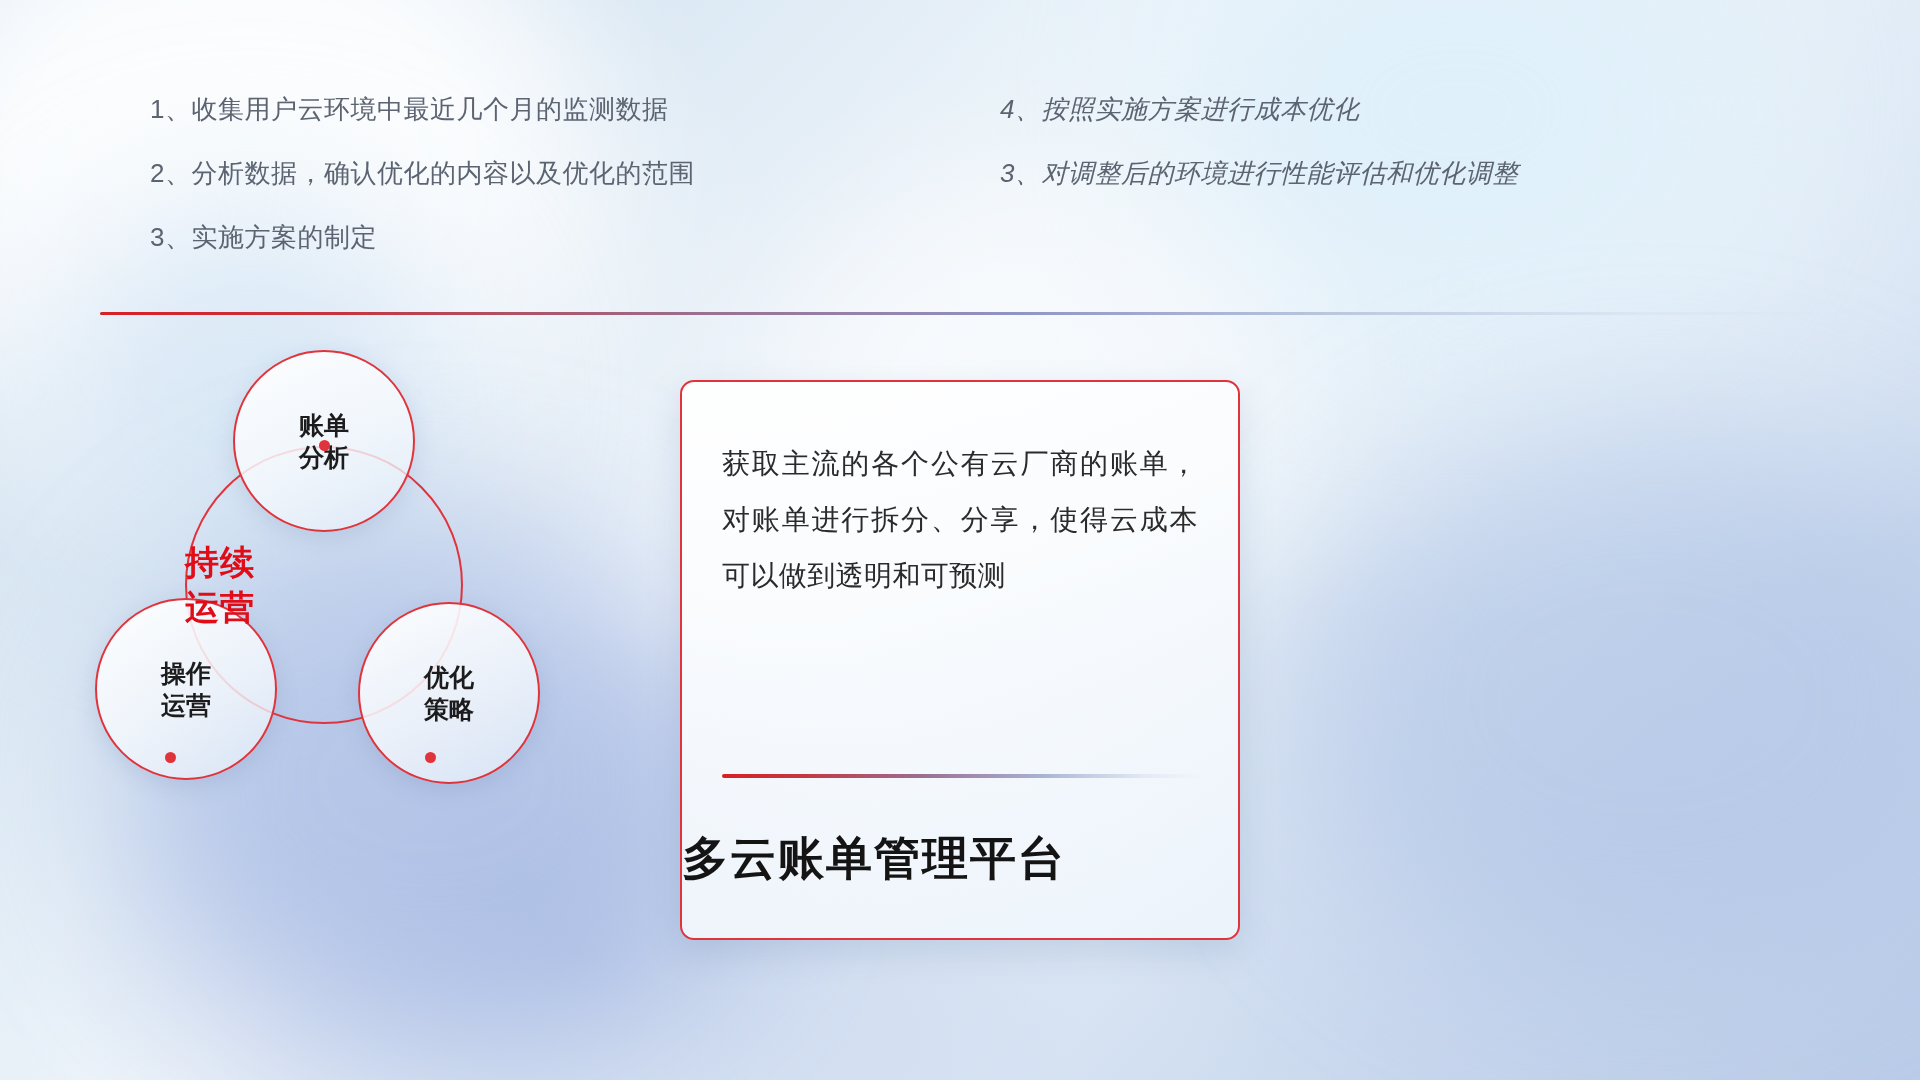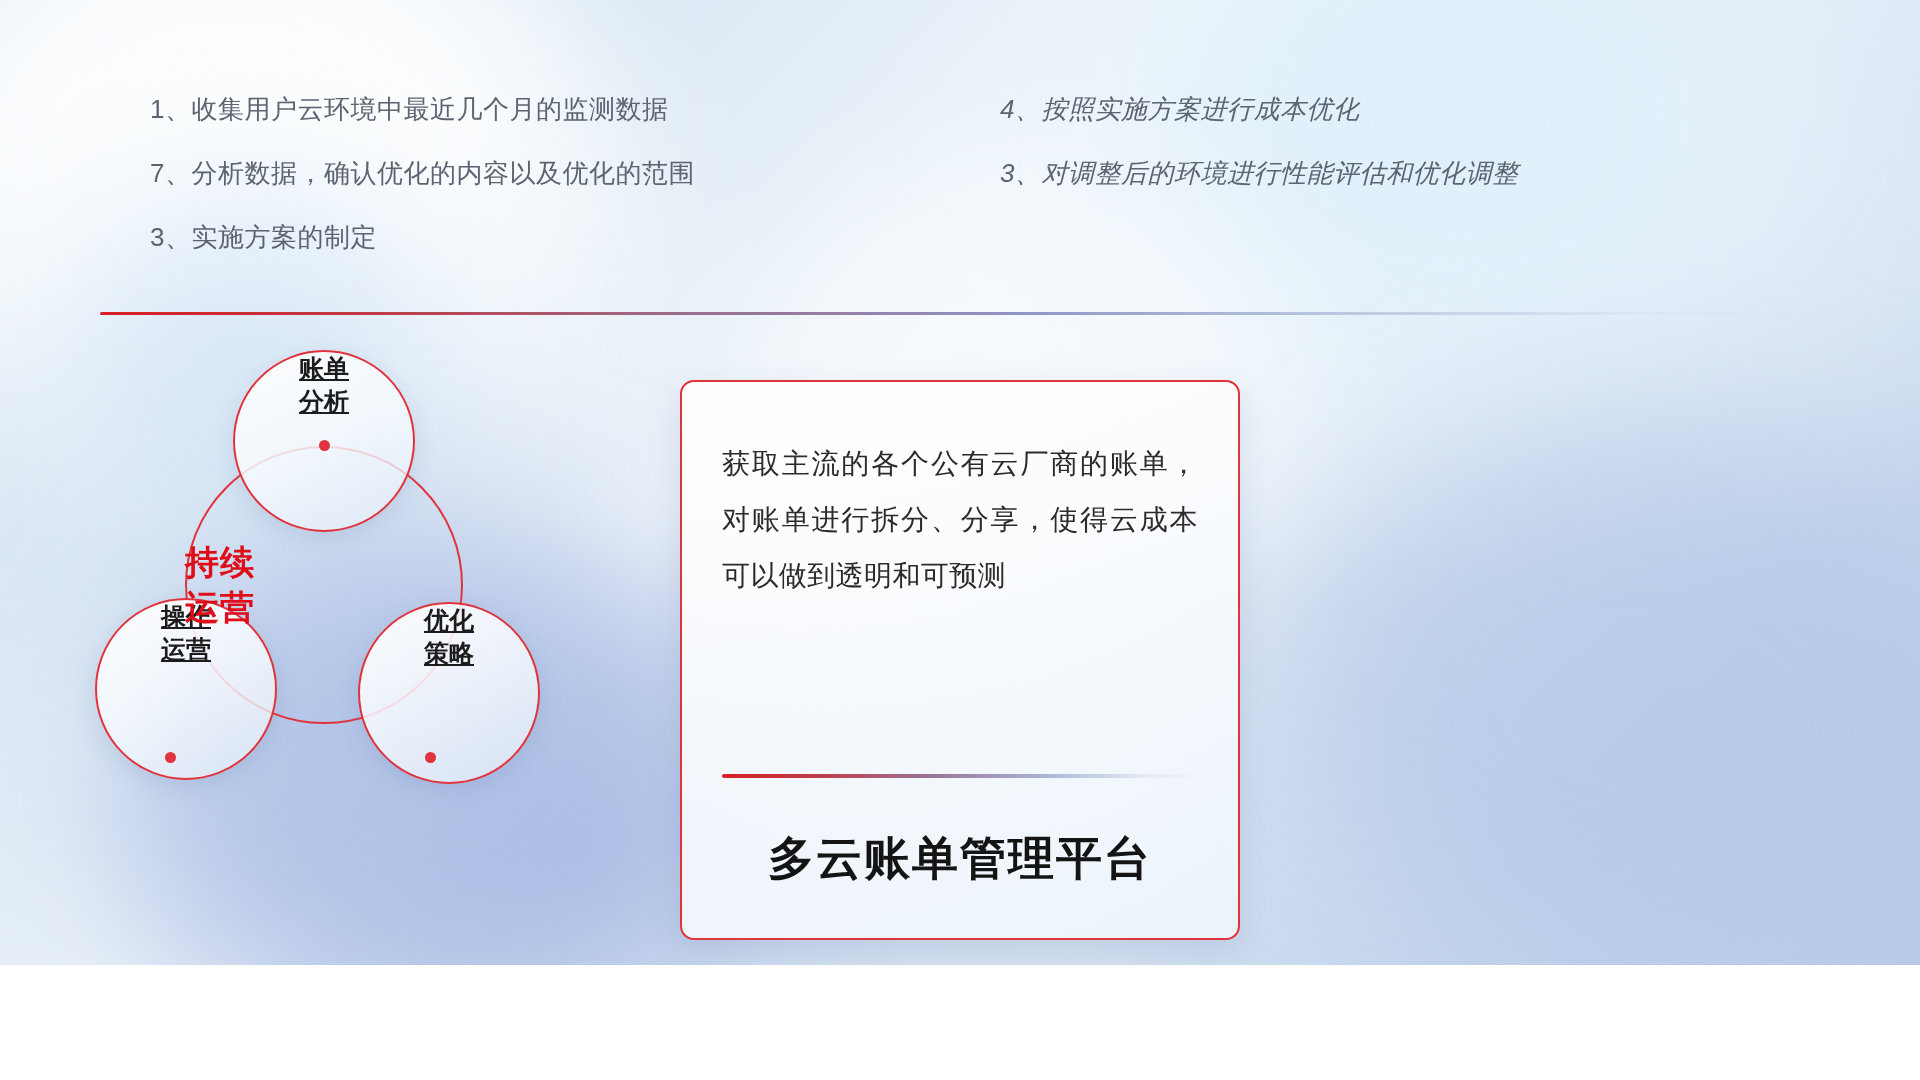--- a/index.html
+++ b/index.html
@@ -7,21 +7,21 @@
     padding: 0;
     width: 1920px;
     height: 1080px;
     overflow: hidden;
     font-family: "Liberation Sans", sans-serif;
   }
 
   #slide {
     position: relative;
     width: 1920px;
-    height: 965px;
+    height: 1080px;
     background:
       radial-gradient(ellipse 900px 600px at 12% 22%, rgba(255,255,255,0.75) 0%, rgba(255,255,255,0) 60%),
       radial-gradient(ellipse 1100px 700px at 78% 18%, rgba(236,246,252,0.85) 0%, rgba(236,246,252,0) 62%),
       radial-gradient(ellipse 800px 520px at 30% 88%, rgba(168,186,226,0.55) 0%, rgba(168,186,226,0) 65%),
       radial-gradient(ellipse 900px 600px at 88% 78%, rgba(190,206,234,0.55) 0%, rgba(190,206,234,0) 65%),
       linear-gradient(135deg, #cfe0ef 0%, #dce9f4 22%, #eef4fa 42%, #e3edf7 60%, #c9d8ee 82%, #b9cbe8 100%);
     overflow: hidden;
   }
 
   
@@ -66,25 +66,24 @@
     left: 95px;
     top: 350px;
     width: 460px;
     height: 560px;
   }
   .circle {
     position: absolute;
     border-radius: 50%;
     border: 2px solid #e0343c;
     display: flex;
-    align-items: flex-start;
+    align-items: center;
     justify-content: center;
     text-align: center;
     box-sizing: border-box;
-    text-decoration: underline;
   }
   .circle.small {
     width: 182px;
     height: 182px;
     background: linear-gradient(150deg, rgba(255,255,255,0.95) 0%, rgba(245,249,253,0.82) 55%, rgba(228,238,249,0.7) 100%);
     box-shadow: 0 6px 22px rgba(90,115,160,0.18);
     color: #1c1c1c;
     font-size: 25px;
     font-weight: bold;
     line-height: 1.3;
@@ -162,42 +161,41 @@
     height: 4px;
     background: linear-gradient(90deg, #d81f26 0%, #c23a44 18%, #9b6f93 42%, #a7b2d2 66%, rgba(205,215,232,0.4) 88%, rgba(205,215,232,0) 100%);
     border-radius: 2px;
   }
 
   .card-title {
     position: absolute;
     left: 0;
     right: 0;
     bottom: 48px;
-    text-align: center;
     font-size: 46px;
     font-weight: bold;
     color: #141414;
     letter-spacing: 2px;
   }
 </style>
 </head>
 <body>
 
 <div id="slide">
 
   <div class="blob b1"></div>
   <div class="blob b4"></div>
   <div class="blob b5"></div>
   <div class="blob b6"></div>
   <div class="blob b2"></div>
   <div class="blob b3"></div>
 
   <div class="bullets left">
     <div class="bullet-line">1、收集用户云环境中最近几个月的监测数据</div>
-    <div class="bullet-line">7、分析数据，确认优化的内容以及优化的范围</div>
+    <div class="bullet-line">2、分析数据，确认优化的内容以及优化的范围</div>
     <div class="bullet-line">3、实施方案的制定</div>
   </div>
 
   <div class="bullets right">
     <div class="bullet-line">4、按照实施方案进行成本优化</div>
     <div class="bullet-line">3、对调整后的环境进行性能评估和优化调整</div>
   </div>
 
   <div class="divider"></div>
 

